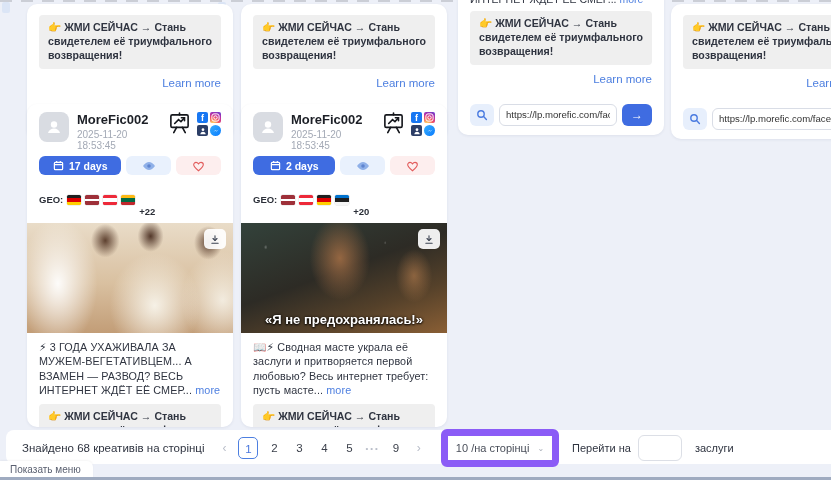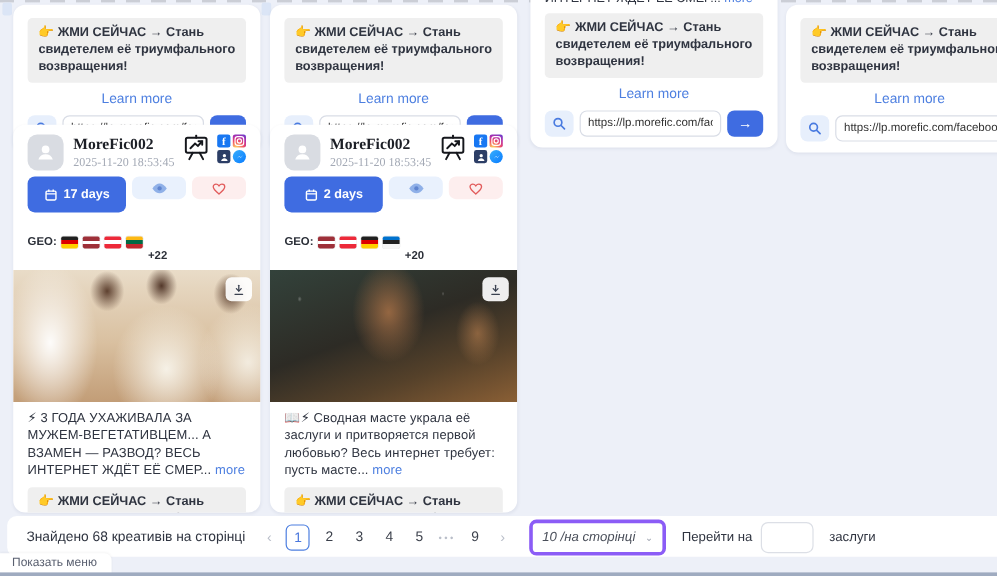--- a/index.html
+++ b/index.html
@@ -3,54 +3,54 @@
 <meta charset="utf-8">
 <style>
   html,body{margin:0;padding:0;}
   body{width:831px;height:480px;overflow:hidden;background:#edf0f8;
        font-family:"Liberation Sans","DejaVu Sans",sans-serif;position:relative;}
   .dash-strip{position:absolute;top:0;left:0;right:0;height:2px;
        background:repeating-linear-gradient(90deg,#cbced6 0 12px,transparent 12px 21px);}
   .stub{position:absolute;top:2px;width:8px;height:11px;background:#dbe5f6;border-radius:2px;}
   .col{position:absolute;top:0;width:206px;}
   .col1{left:11px}.col2{left:225px}.col3{left:442px}.col4{left:655px}
-  .card{position:absolute;left:0;width:206px;background:#fff;border-radius:10px;
+  .card{position:absolute;left:16px;width:206px;background:#fff;border-radius:10px;
         box-shadow:0 1px 3px rgba(25,40,80,.07);box-sizing:border-box;}
   .card-top{top:4px;padding:11px 12px 9px;}
   .card-top.c3{top:-10px;padding-top:3px;}
   .card-full{top:104px;height:323px;padding:8px 12px;overflow:hidden;}
   .clip-line{font-size:10.5px;color:#2f3440;white-space:nowrap;overflow:hidden;margin-bottom:6px;}
   .clip-line .more{color:#4d7fe0;}
   .cta{background:#efefef;border-radius:4px;padding:6px 9px;font-size:10.6px;line-height:1.32;
        font-weight:bold;color:#2f3440;}
-  .learn{color:#4d7fe0;font-size:11.5px;text-align:center;margin:8px 0 7px;cursor:pointer;}
+  .learn{color:#4d7fe0;font-size:11.5px;text-align:right;margin:8px 0 19px;cursor:pointer;}
   .urlrow{display:flex;align-items:center;gap:5px;}
   .sbtn{width:24px;height:22px;flex:0 0 24px;background:#e7effc;border:none;border-radius:6px;
         display:flex;align-items:center;justify-content:center;cursor:pointer;}
   .urlinput{flex:1;min-width:0;height:20px;border:1px solid #d9dde6;border-radius:6px;
         font-size:9.6px;color:#333;padding:0 6px;font-family:"Liberation Sans",sans-serif;}
   .gobtn{width:30px;height:22px;flex:0 0 30px;background:#3f6ce1;color:#fff;border:none;
         border-radius:6px;font-size:12px;line-height:22px;text-align:center;cursor:pointer;padding:0;}
   
-  .hdr{display:flex;align-items:flex-start;font-family:Liberation Serif, serif;}
+  .hdr{display:flex;align-items:flex-start;}
   .avatar{width:30px;height:30px;border-radius:8px;background:#d9dce2;flex:0 0 30px;
         display:flex;align-items:center;justify-content:center;}
   .idblock{margin-left:8px;flex:1;min-width:0;}
   .pname{font-size:13px;font-weight:bold;color:#1c1f26;}
   .pdate{font-size:10px;color:#a3a9b5;margin-top:2px;}
   .hdr-icons{display:flex;align-items:flex-start;gap:6px;}
   .socgrid{display:grid;grid-template-columns:11px 11px;grid-auto-rows:11px;gap:2px;}
   .soc{width:11px;height:11px;border-radius:2px;display:flex;align-items:center;justify-content:center;
        font-size:8px;color:#fff;overflow:hidden;}
   .soc.fb{background:#1877f2;font-weight:bold;font-size:9px;}
   .soc.ig{background:radial-gradient(circle at 25% 110%,#fdd163 8%,#f04e64 45%,#b62ea8 70%,#5342d6 100%);}
   .soc.an{background:#2c3e66;}
   .soc.ms{background:linear-gradient(135deg,#37aefc,#0a7cff);border-radius:50%;}
   .btnrow{display:flex;gap:5px;margin-top:5px;}
-  .days-btn{flex:2.15;height:30px;background:#3f6ce1;border:none;border-radius:6px;color:#fff;
+  .days-btn{flex:2.15;height:19px;background:#3f6ce1;border:none;border-radius:6px;color:#fff;
        font-size:10.5px;font-weight:bold;display:flex;align-items:center;justify-content:center;gap:5px;cursor:pointer;}
   .eye-btn{flex:1;height:19px;background:#e9f1fd;border:none;border-radius:6px;cursor:pointer;
        display:flex;align-items:center;justify-content:center;}
   .heart-btn{flex:1;height:19px;background:#fdeeee;border:none;border-radius:6px;cursor:pointer;
        display:flex;align-items:center;justify-content:center;}
   .georow{display:flex;align-items:center;gap:4px;margin-top:7px;font-size:9.5px;font-weight:bold;color:#2b2f38;}
   .flag{width:14px;height:10px;border-radius:1.5px;box-shadow:0 0 0 .5px rgba(0,0,0,.12);}
   .flag-de{background:linear-gradient(#1f1f1f 33%,#d00 33% 66%,#ffce00 66%);}
   .flag-lv{background:linear-gradient(#9e3039 40%,#fff 40% 60%,#9e3039 60%);}
   .flag-at{background:linear-gradient(#ed2939 33%,#fff 33% 66%,#ed2939 66%);}
@@ -83,22 +83,22 @@
   .adtext .more{color:#4d7fe0;cursor:pointer;}
   .card-full .cta{margin-top:6px;}
   
   .pgband{position:absolute;left:6px;right:0;top:430px;height:34px;background:#fff;border-radius:8px 0 0 8px;}
   .pgrow{position:absolute;left:22px;top:436px;height:24px;display:flex;align-items:center;gap:7px;}
   .found{font-size:11.5px;color:#2f3440;margin-right:6px;}
   .parrow{font-size:12px;color:#b9bec9;width:14px;text-align:center;cursor:pointer;}
   .pnum{font-size:11.5px;color:#3a3f4a;min-width:18px;height:22px;line-height:22px;text-align:center;cursor:pointer;}
   .pnum.active{border:1px solid #4d7fe0;border-radius:5px;color:#4a77dd;background:#fff;min-width:20px;box-sizing:border-box;}
   .pdots{font-size:8px;color:#b9bec9;letter-spacing:2px;}
-  .psel{height:24px;border:3px solid #8b5cf6;border-radius:6px;background:#fff;display:flex;
-       align-items:center;gap:8px;padding:0 8px;font-size:11px;color:#4a4f5a;cursor:pointer;margin-left:8px;font-style:italic;}
+  .psel{height:24px;border:7px solid #8b5cf6;border-radius:6px;background:#fff;display:flex;
+       align-items:center;gap:8px;padding:0 8px;font-size:11px;color:#4a4f5a;cursor:pointer;margin-left:8px;}
   .psel .chev{color:#a8adb8;font-size:8px;}
   .gototext{font-size:11px;color:#2f3440;margin-left:6px;}
   .goinput{width:38px;height:22px;border:1px solid #dcdfe6;border-radius:6px;background:#fff;}
   .menu-tab{position:absolute;left:0;top:461px;background:#fff;border-radius:0 6px 0 0;
        padding:3px 12px 6px 10px;font-size:10px;color:#5a6070;cursor:pointer;box-shadow:0 -1px 2px rgba(0,0,0,.04);}
   .bstrip{position:absolute;left:0;right:0;bottom:0;height:3px;background:#9fabc0;}
   svg{display:block;}
 </style>
 </head>
 <body>
@@ -324,20 +324,21 @@
     </div>
     <div class="adimg img2">
       <button class="imgdl">
         <svg width="11" height="11" viewBox="0 0 12 12" fill="none" stroke="#3a4150" stroke-width="1.3" stroke-linecap="round">
             <line x1="6" y1="1.5" x2="6" y2="7"></line>
             <polyline points="3.6,4.8 6,7.3 8.4,4.8"></polyline>
             <line x1="2.2" y1="10.5" x2="9.8" y2="10.5"></line>
           </svg>
       </button>
       <div class="ovl">
+        <div class="l1">«Я не предохранялась!»</div>
       </div>
     </div>
     <div class="adtext"><span>📖⚡ Сводная масте украла её заслуги и притворяется первой любовью? Весь интернет требует: пусть масте...</span> <span class="more">more</span></div>
     <div class="cta">👉 ЖМИ СЕЙЧАС → Стань свидетелем её триумфального возвращения!</div>
 
   </div>
 </div>
 
 <div class="col col3">
   <div class="card card-top c3">

